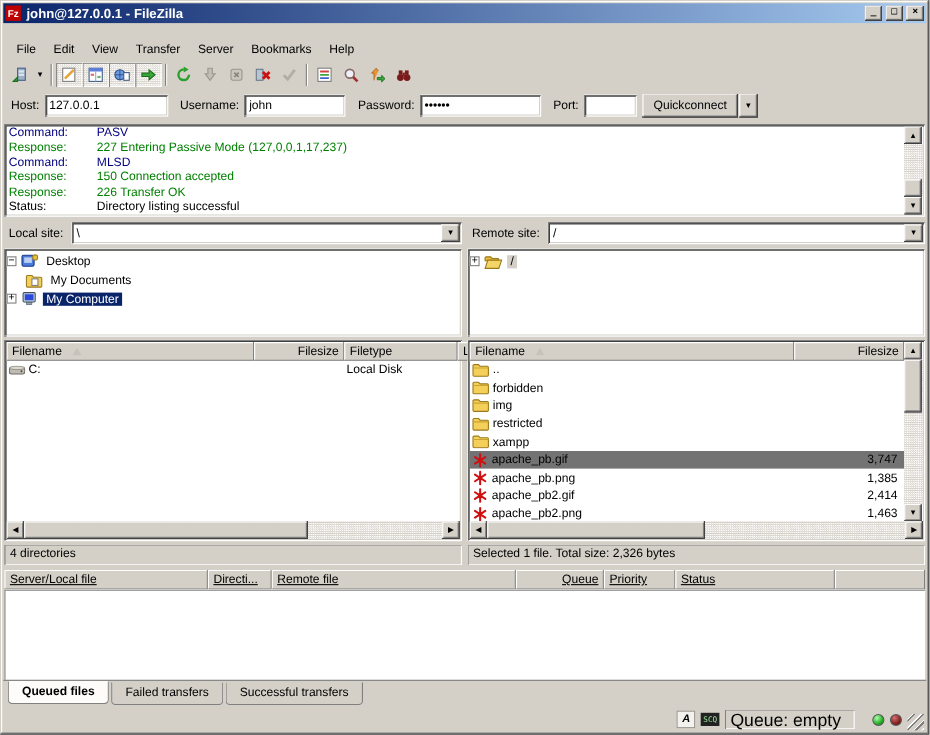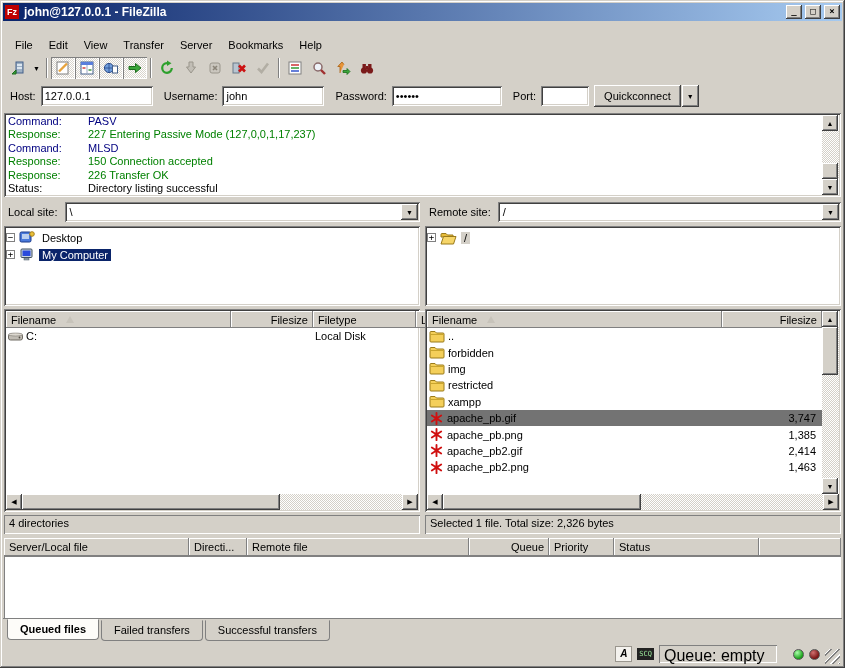--- a/index.html
+++ b/index.html
@@ -90,21 +90,21 @@
   .fcell { display:flex; align-items:center; gap:3px; overflow:hidden; padding:0 2px; }
   .fcell.r { justify-content:flex-end; padding-right:6px; }
 
   .lcol-name{ width:225px; flex:none; } .lcol-size{ width:82px; flex:none; } .lcol-type{ width:103px; flex:none; } .lcol-last{ flex:1; }
   .rcol-name{ flex:1; } .rcol-size{ width:100px; flex:none; }
 
   .pane-status { height:19px; margin-top:3px; padding:2px 5px; white-space:nowrap; overflow:hidden;
     box-shadow: inset 1px 1px 0 #808080, inset -1px -1px 0 #fff; }
 
   
-  .queue-sec { height:80px; display:flex; flex-direction:column; margin-top:4px; padding:0 1px; }
+  .queue-sec { height:100px; display:flex; flex-direction:column; margin-top:4px; padding:0 1px;text-decoration:underline; }
   .queue-header { height:18px; display:flex; flex:none; }
   .qc0{width:185px;flex:none;} .qc1{width:58px;flex:none;} .qc2{width:222px;flex:none;} .qc3{width:80px;flex:none;} .qc4{width:65px;flex:none;} .qc5{width:145px;flex:none;} .qc6{flex:1;}
   .queue-body { flex:1; background:#fff; box-shadow: inset 1px 1px 0 #808080, inset -1px -1px 0 #fff; }
 
   
   .tabs { height:24px; display:flex; align-items:flex-start; padding:1px 4px 0 4px; border-top:1px solid #808080; background:#d4d0c8; gap:2px; }
   .tab { padding:3px 12px 4px 12px; background:#d4d0c8; border:1px solid #808080; border-top:1px solid #d4d0c8; border-radius:0 0 4px 4px; white-space:nowrap; }
   .tab.active { background:#fdfcf9; font-weight:bold; border-top:1px solid #fdfcf9; margin-top:-1px; }
 
   
@@ -269,21 +269,21 @@
             <rect x="7" y="6" width="2" height="3" fill="#7a1a1a"></rect>
           </svg>
         </span>
     </div>
   </div>
 
   <div class="quickbar">
     <span>Host:</span>
     <input class="win-input" style="width: 112px;" value="127.0.0.1">
     <span class="qc-label">Username:</span>
-    <input class="win-input" style="width: 102px;" value="john">
+    <input class="win-input" style="width: 92px;" value="john">
     <span class="qc-label">Password:</span>
     <input class="win-input" style="width: 110px;" value="••••••">
     <span class="qc-label">Port:</span>
     <input class="win-input" style="width: 48px;" value="">
     <button class="qc-btn raised" style="border:none; font-family:inherit;">Quickconnect</button>
     <div class="qc-drop raised" style="margin-left:-4px">
         <span>▼</span>
       </div>
   </div>
 
@@ -337,20 +337,30 @@
         <div class="tree-row">
           <span class="expander">−</span>
           <span>
               <svg width="16" height="15" viewBox="0 0 16 15">
                 <rect x="1" y="2" width="11" height="10" rx="1.5" fill="#4a7adc" stroke="#1a3a8a"></rect>
                 <rect x="3" y="4" width="7" height="5" fill="#bcd0f0"></rect>
                 <circle cx="13" cy="4" r="2.3" fill="#e8c03a" stroke="#a8801a"></circle>
               </svg>
             </span>
           <span class="tree-label">Desktop</span>
+        </div>
+        <div class="tree-row">
+          <span class="tree-indent"></span>
+          <span>
+              <svg width="16" height="14" viewBox="0 0 16 14">
+                <path d="M1 3.5 a1 1 0 0 1 1 -1 h4 l1.5 1.5 H14 a1 1 0 0 1 1 1 V12 a1 1 0 0 1 -1 1 H2 a1 1 0 0 1 -1 -1 Z" fill="#f4cf5a" stroke="#9a7a1a"></path>
+                <rect x="6" y="5.5" width="5.5" height="6" fill="#fff" stroke="#808080"></rect>
+              </svg>
+            </span>
+          <span class="tree-label">My Documents</span>
         </div>
         <div class="tree-row">
           <span class="expander">+</span>
           <span>
               <svg width="16" height="15" viewBox="0 0 16 15">
                 <rect x="2" y="2" width="11" height="8.5" rx="1" fill="#c8d4e0" stroke="#405060"></rect>
                 <rect x="3.5" y="3.5" width="8" height="5.5" fill="#2a4adc"></rect>
                 <rect x="5" y="11" width="5" height="2" fill="#98a4b0" stroke="#405060" stroke-width="0.5"></rect>
               </svg>
             </span>

